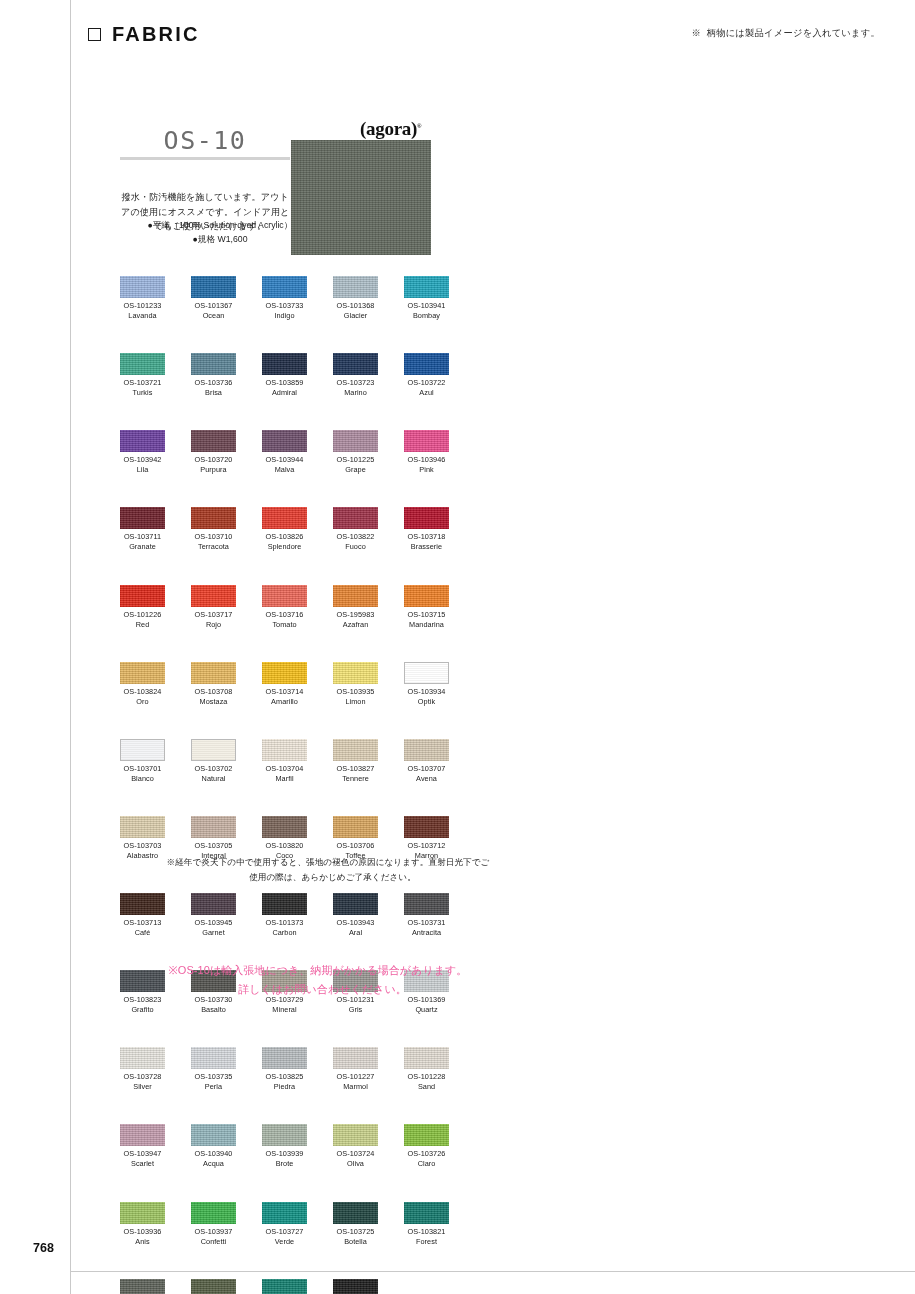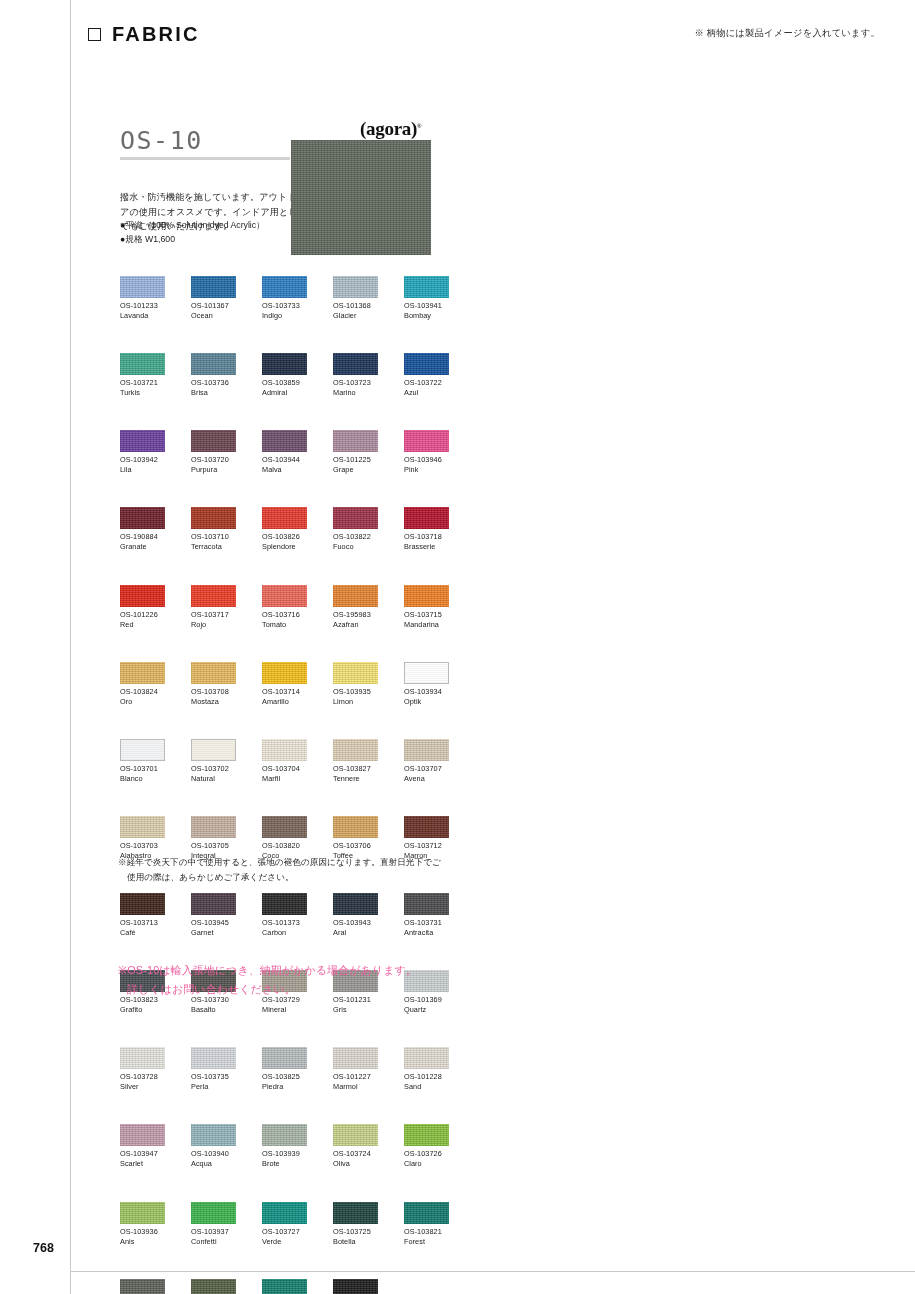--- a/index.html
+++ b/index.html
@@ -7,20 +7,21 @@
     width:915px; height:1294px;
     background:#ffffff;
     font-family:"Liberation Sans", sans-serif;
     -webkit-font-smoothing:antialiased;
   }
   .page {
     position:relative;
     width:915px; height:1294px;
     background:#ffffff;
     overflow:hidden;
+    text-align:center;
   }
   
   .edge-rule {
     position:absolute; left:70px; top:0; width:1px; height:1294px;
     background:#c9c9c9;
   }
   .edge-rule-bottom {
     position:absolute; left:70px; bottom:22px; width:845px; height:1px;
     background:#c9c9c9;
   }
@@ -34,21 +35,21 @@
     width:13px; height:13px;
     border:1.6px solid #1a1a1a;
     display:block;
   }
   .hdr-title {
     font-size:20px; font-weight:bold; letter-spacing:2.2px;
     color:#111;
   }
   .hdr-note {
     position:absolute; right:35px; top:27px;
-    font-size:9.3px; color:#2b2b2b; letter-spacing:.2px;
+    font-size:9.3px; color:#2b2b2b; letter-spacing:.2px;font-family:Liberation Mono, monospace;
   }
 
   
   .prod-title {
     position:absolute; left:118px; top:88px;
     font-size:19.5px; font-weight:bold; color:#111;
     letter-spacing:.4px;
   }
   .prod-title .rank {
     font-size:11.5px; font-weight:bold; letter-spacing:0;
@@ -280,21 +281,21 @@
       <div class="cell">
         <div class="chip" style="background-color: rgb(235, 77, 142);"></div>
         <div class="cap">
           <span class="nm">OS-103946</span>
           <span class="nm">Pink</span>
         </div>
       </div>
       <div class="cell">
         <div class="chip" style="background-color: rgb(110, 31, 42);"></div>
         <div class="cap">
-          <span class="nm">OS-190884</span>
+          <span class="nm">OS-103711</span>
           <span class="nm">Granate</span>
         </div>
       </div>
       <div class="cell">
         <div class="chip" style="background-color: rgb(168, 54, 30);"></div>
         <div class="cap">
           <span class="nm">OS-103710</span>
           <span class="nm">Terracota</span>
         </div>
       </div>

